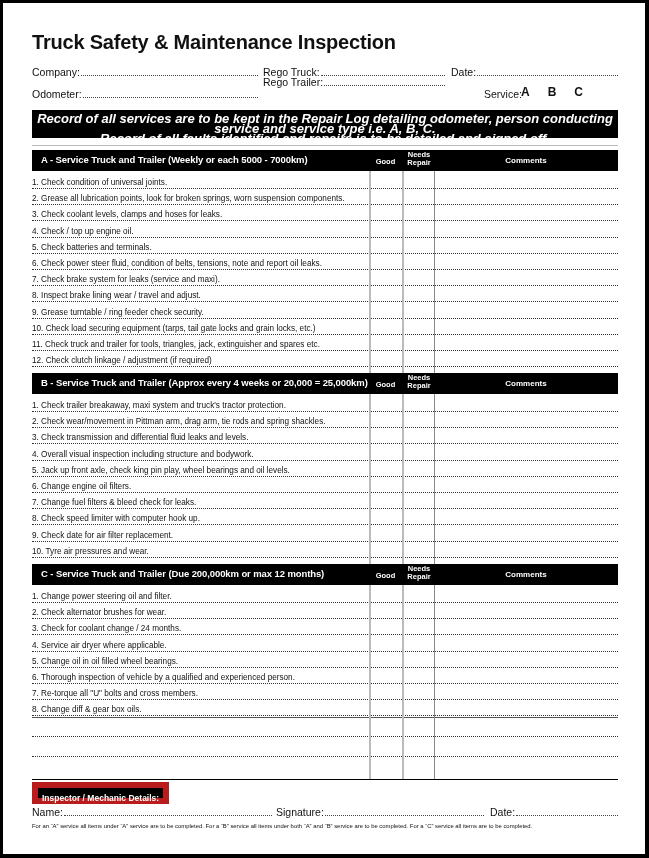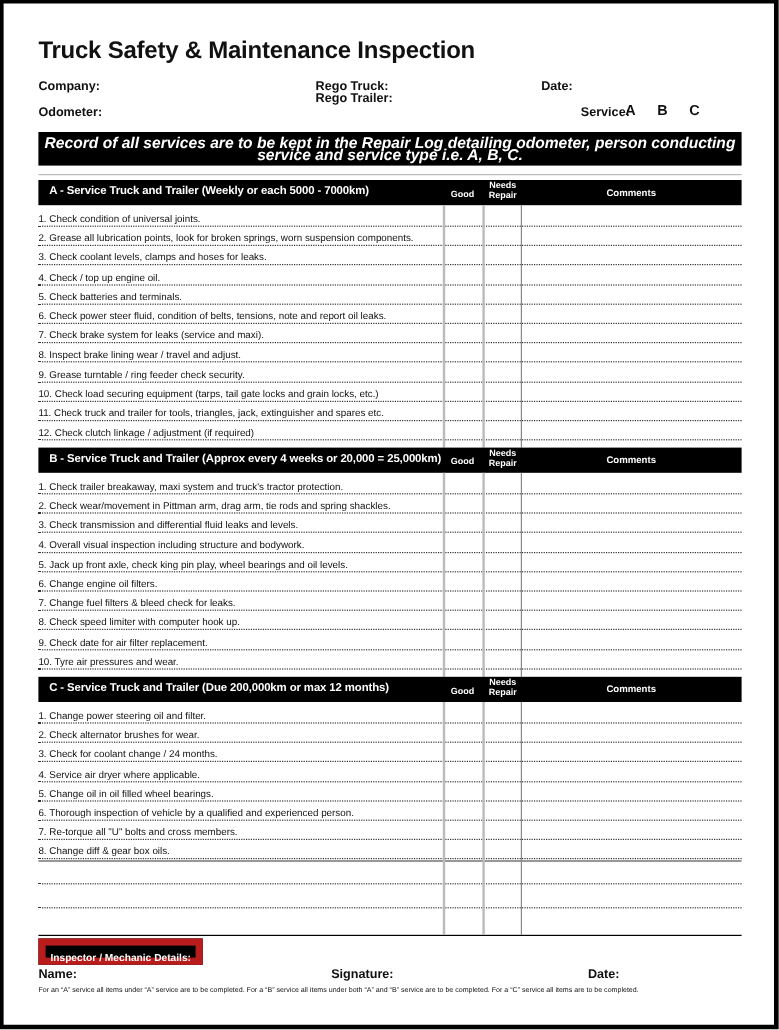--- a/index.html
+++ b/index.html
@@ -1,19 +1,19 @@
 <!DOCTYPE html>
 <html><head>
   <meta charset="utf-8">
   <style>
     html, body { margin: 0; padding: 0; background: #ffffff; }
     body { width: 649px; height: 858px; position: relative; overflow: hidden; font-family: "Liberation Sans", sans-serif; color: #111; }
     .page-border { position: absolute; left: 0; top: 0; width: 649px; height: 858px; box-sizing: border-box; border: 3px solid #000; border-bottom-width: 4px; border-right-width: 4px; }
     .title { position: absolute; left: 32px; top: 31px; font-size: 20px; font-weight: bold; letter-spacing: -0.2px; white-space: nowrap; }
-    .field { position: absolute; display: flex; align-items: flex-start; font-size: 10.5px; font-weight: bold; flex-direction: column; }
+    .field { position: absolute; display: flex; align-items: flex-end; font-size: 10.5px; font-weight: normal; }
     .field .lbl { white-space: nowrap; }
     .field .dots { flex: 1; border-bottom: 1px dotted #444; margin-left: 1px; height: 9px; margin-bottom: 2px; }
     .svc-letters { position: absolute; left: 521px; top: 85px; font-size: 12px; font-weight: bold; display: flex; gap: 18px; }
     .notice { position: absolute; left: 32px; top: 110px; width: 586px; height: 28px; background: #000; color: #fff; font-size: 13px; font-style: italic; font-weight: bold; text-align: center; line-height: 10px; padding-top: 4px; box-sizing: border-box; }
     .rule { position: absolute; left: 32px; width: 586px; height: 0; }
     .rule.grey { border-top: 1px solid #bbb; }
     .rule.dark { border-top: 1.5px solid #555; }
     .rule.black { border-top: 1.5px solid #000; }
     .sec-header { position: absolute; left: 32px; width: 586px; height: 21px; background: #000; color: #fff; }
     .sec-title { position: absolute; left: 9px; top: 4px; font-size: 9.5px; font-weight: bold; white-space: nowrap; letter-spacing: -0.1px; }
@@ -59,20 +59,21 @@
   <span class="lbl">Service:</span>
 </div>
 <div class="svc-letters">
   <span>A</span>
   <span>B</span>
   <span>C</span>
 </div>
 
 <div class="notice">
   <div>Record of all services are to be kept in the Repair Log detailing odometer, person conducting service and service type i.e. A, B, C.</div>
+  <div>Record of all faults identified and repairs is to be detailed and signed off.</div>
 </div>
 
 <div class="rule grey" style="top:145px;"></div>
 
 <div id="sections">
     <div class="sec-header" style="top: 150px;">
       <span class="sec-title">A - Service Truck and Trailer (Weekly or each 5000 - 7000km)</span>
       <span class="col-good">Good</span>
       <span class="col-needs"><span>Needs</span><br><span>Repair</span></span>
       <span class="col-comments">Comments</span>

